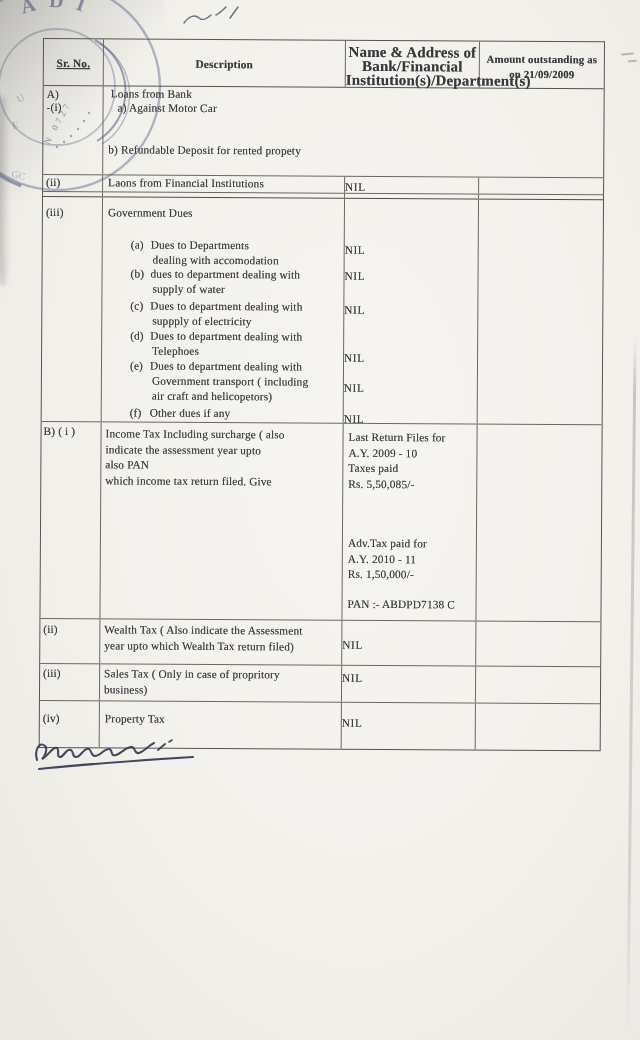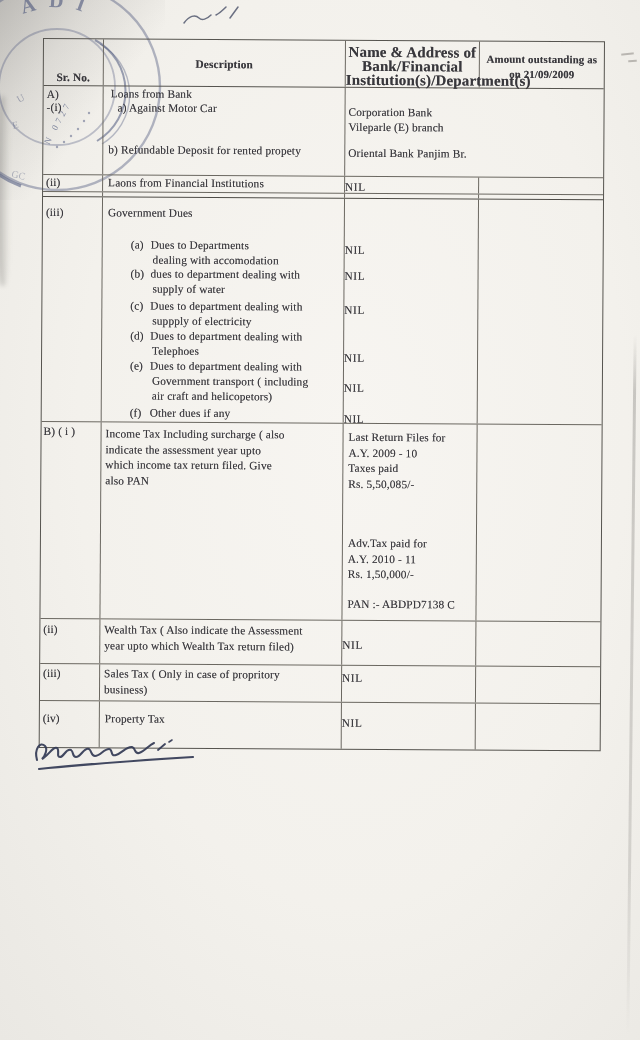--- a/index.html
+++ b/index.html
@@ -31,21 +31,21 @@
     text-shadow:0 0 .35px rgba(56,55,60,.55);}
   .band{display:grid;grid-template-columns:60px 242px 134px 124px;position:relative;
     border-bottom:1px solid #6b6861;}
   .band:last-child{border-bottom:none;}
   .cell{position:relative;border-right:1px solid #6b6861;}
   .cell:last-child{border-right:none;}
   .abs{position:absolute;white-space:nowrap;}
 
   .hdr{font-weight:bold;border-bottom:1.2px solid #56544f;}
   .hdr .cell{text-align:center;}
-  .h-sr{padding-top:31px;}
+  .h-sr{padding-top:17px;text-decoration:underline;}
   .h-desc{padding-top:17px;}
   .h-bank{padding-top:4px;line-height:14px;font-size:15px;}
   .h-amt{padding-top:10px;line-height:15px;font-size:10.8px;}
 
   .row-a{height:88px;}
   .row-ii{height:16px;line-height:14px;}
   .row-sp{height:4px;border-bottom:1.6px solid #4e4c47;}
   .row-iii{height:224px;}
   .row-b{height:196px;}
   .row-w{height:44px;}
@@ -133,25 +133,20 @@
     <div class="band row-a">
       <div class="cell">
         <div class="abs" style="left:3px;top:1px">A)</div>
         <div class="abs" style="left:3px;top:14px">-(i)</div>
       </div>
       <div class="cell">
         <div class="abs" style="left:7px;top:0">Loans from Bank</div>
         <div class="abs" style="left:14px;top:14px">a)  Against Motor Car</div>
         <div class="abs" style="left:5px;top:56px">b) Refundable Deposit for rented propety</div>
       </div>
-      <div class="cell">
-        <div class="abs" style="left:3px;top:17px">Corporation Bank</div>
-        <div class="abs" style="left:3px;top:32px">Vileparle (E) branch</div>
-        <div class="abs" style="left:3px;top:58px">Oriental Bank Panjim Br.</div>
-      </div>
     </div>
 
     <div class="band row-ii">
       <div class="cell">
         <div class="abs" style="left:3px;top:0">(ii)</div>
       </div>
       <div class="cell">
         <div class="abs" style="left:5px;top:0">Laons from Financial Institutions</div>
       </div>
       <div class="cell">
@@ -211,22 +206,22 @@
     </div>
 
     <div class="band row-b">
       <div class="cell">
         <div class="abs" style="left:2px;top:2px">B) ( i )</div>
       </div>
       <div class="cell">
         <div class="blk" style="left:4px;top:4px">
           <div>Income Tax Including surcharge ( also</div>
           <div>indicate the assessment year upto</div>
+          <div>also PAN</div>
           <div>which income tax return filed. Give</div>
-          <div>also PAN</div>
         </div>
       </div>
       <div class="cell">
         <div class="blk" style="top:6px">
           <div>Last Return Files for</div>
           <div>A.Y. 2009 - 10</div>
           <div>Taxes paid</div>
           <div>Rs. 5,50,085/-</div>
         </div>
         <div class="blk" style="top:112px">

